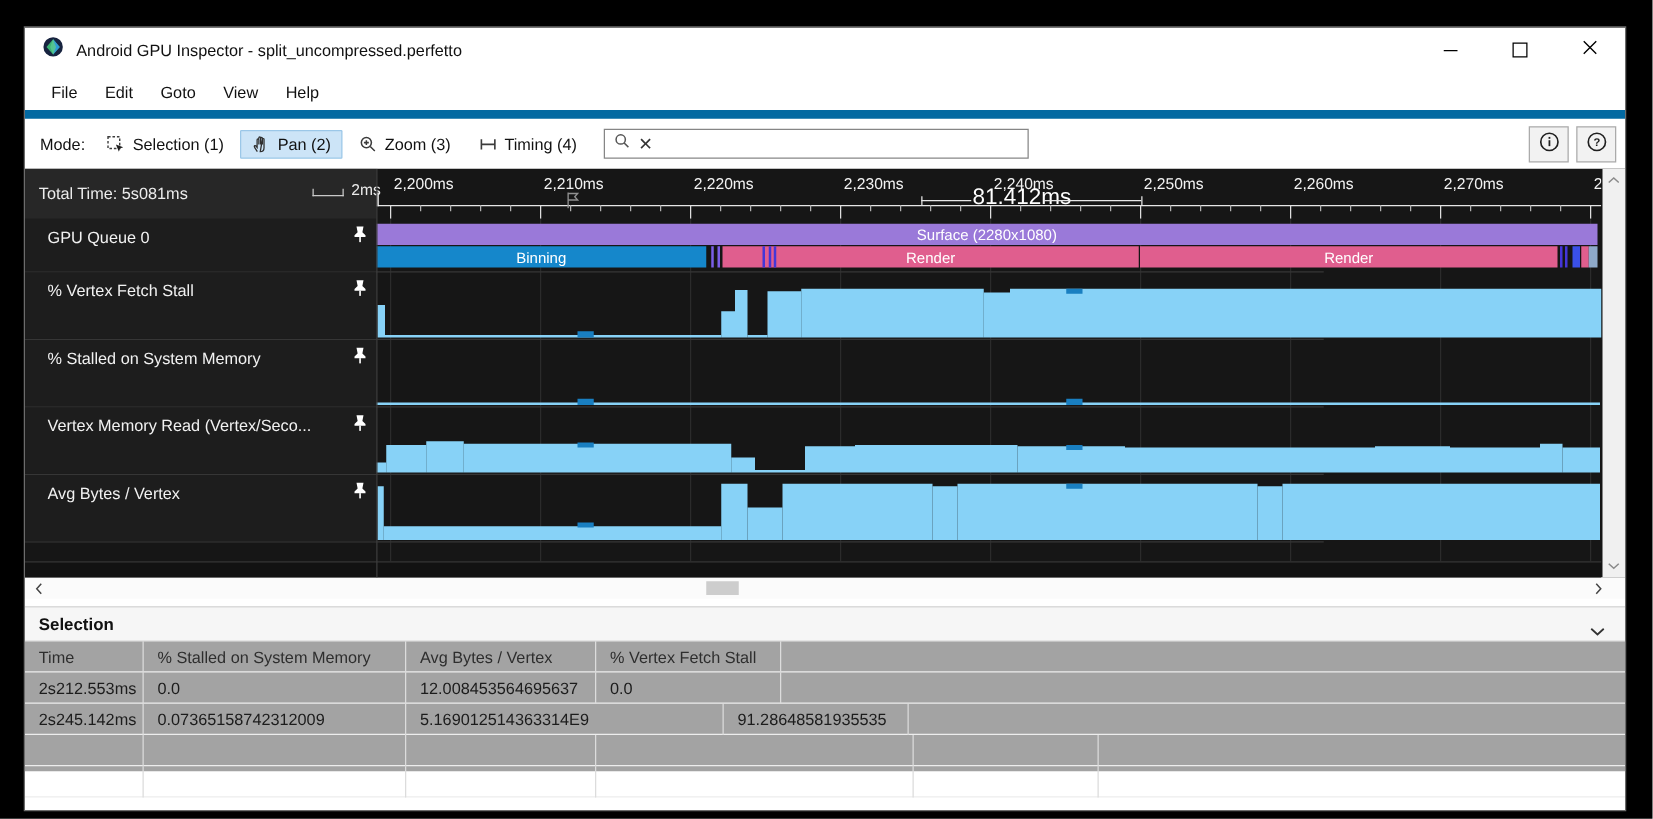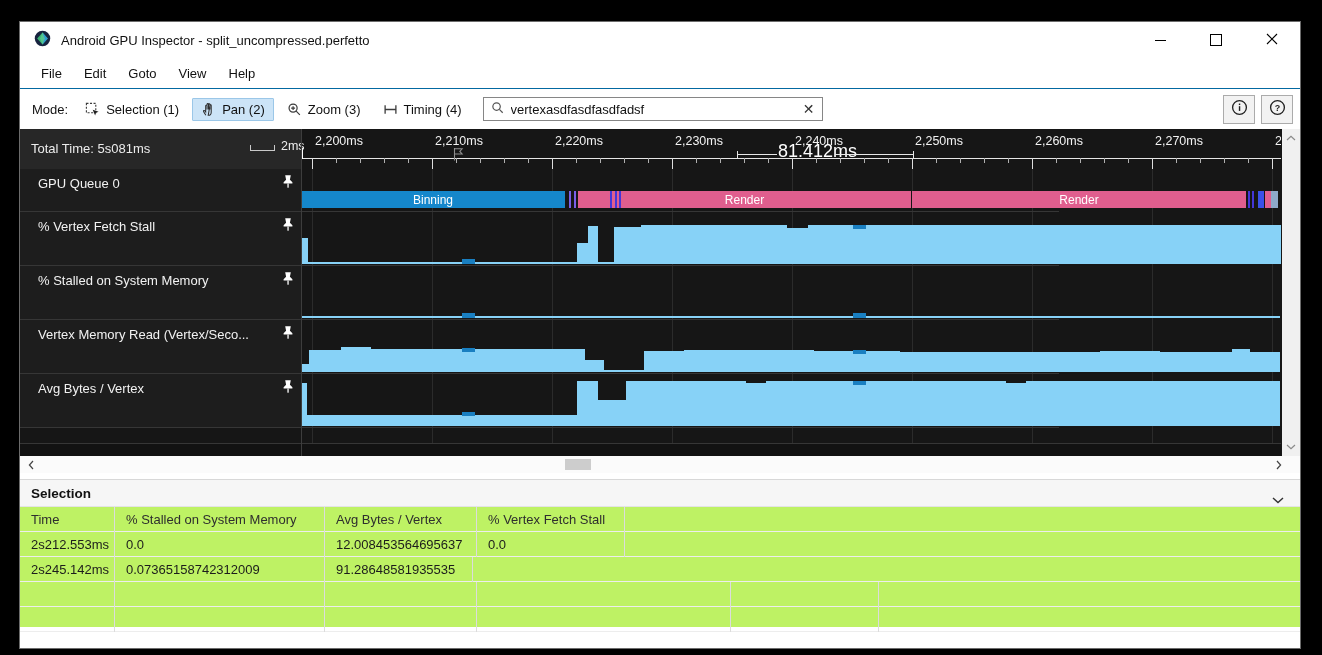--- a/index.html
+++ b/index.html
@@ -9,21 +9,21 @@
 
   
   .titlebar{position:relative;height:36px;display:flex;align-items:center;padding-left:14px;box-sizing:border-box;}
   .title-text{font-size:13px;color:#111;margin-left:10px;}
   .win-controls{position:absolute;right:0;top:0;height:36px;display:flex;}
   .win-btn{width:56px;height:36px;display:flex;align-items:center;justify-content:center;}
   .glyph-min{width:11px;height:1px;background:#000;display:block;}
   .glyph-max{width:10px;height:10px;border:1px solid #000;display:block;}
 
   
-  .menubar{height:30px;display:flex;align-items:center;padding-left:10px;border-bottom:1px solid #0369a1;}
+  .menubar{height:30px;display:flex;align-items:center;padding-left:10px;border-bottom:7px solid #0369a1;}
   .menu-item{font-size:13px;color:#111;padding:4px 11px;cursor:default;}
 
   
   .toolbar{position:relative;height:40px;display:flex;align-items:center;padding-left:12px;box-sizing:border-box;}
   .mode-label{font-size:13px;color:#111;margin-right:4px;}
   .tool-btn{display:flex;align-items:center;gap:6px;padding:3px 8px;margin-left:4px;font-size:13px;color:#111;border:1px solid transparent;border-radius:1px;}
   .tool-btn.active{background:#cce4f7;border-color:#9bc7e8;}
   .tbi{display:flex;align-items:center;}
   .search-box{display:flex;align-items:center;border:1px solid #868686;height:24px;width:340px;margin-left:12px;padding:0 7px;gap:7px;background:#fff;box-sizing:border-box;}
   .search-input{border:none;outline:none;flex:1;font-size:13px;font-family:"Liberation Sans",sans-serif;color:#111;background:transparent;padding:0;}
@@ -63,21 +63,21 @@
   .flag{position:absolute;top:18px;z-index:6;}
   .vscroll{position:absolute;left:1262px;top:0;width:18px;height:327px;background:#f0f0f0;z-index:7;}
   .vs-arrow{position:absolute;left:0;width:18px;height:16px;display:flex;align-items:center;justify-content:center;}
 
   
   .hscroll{position:relative;height:17px;background:#fbfbfb;}
   .hs-arrow{position:absolute;top:0;width:18px;height:17px;display:flex;align-items:center;justify-content:center;}
   .hthumb{position:absolute;left:545px;top:3px;width:26px;height:11px;background:#cdcdcd;}
 
   
-  .selection{position:relative;height:148px;background:#bef264;}
+  .selection{position:relative;height:132px;background:#a3a3a3;}
   .sel-header{position:relative;height:28px;background:#f6f6f6;border-top:1px solid #d8d8d8;border-bottom:1px solid #e4e4e4;display:flex;align-items:center;padding-left:11px;margin-top:6px;box-sizing:border-box;}
   .sel-title{font-weight:bold;font-size:13.5px;color:#111;}
   .sel-chevron{position:absolute;right:16px;top:10px;}
   .sel-table{position:relative;}
   .sel-row{display:flex;height:25px;border-bottom:1px solid #ededed;font-size:13px;color:#1c1c1c;box-sizing:border-box;}
   .sel-row.hdr{color:#2e2e2e;}
   .sel-cell{padding:5px 4px 0 11px;box-sizing:border-box;border-right:1px solid #dcdcdc;height:25px;overflow:hidden;white-space:nowrap;}
   .sel-cell.last{border-right:none;flex:1;}
 </style>
 </head>
@@ -152,21 +152,20 @@
             </svg>
           </span>
           <span class="tbl">Timing (4)</span>
         </span>
       </span>
     <span class="search-box">
       <span id="search-icon-slot"><svg width="13" height="13" viewBox="0 0 14 14">
             <circle cx="6" cy="6" r="4" fill="none" stroke="#555" stroke-width="1.3"></circle>
             <path d="M9 9l3.6 3.6" stroke="#555" stroke-width="1.3"></path>
           </svg></span>
-      <input class="search-input" value="vertexasdfasdfasdfadsf" style="">
       <span class="clear-btn">✕</span>
     </span>
     <span class="toolbar-right">
         <span class="icon-btn">
           <span><svg width="17" height="17" viewBox="0 0 18 18">
               <circle cx="9" cy="9" r="7.3" fill="none" stroke="#1f1f1f" stroke-width="1.4"></circle>
               <rect x="8.3" y="7.6" width="1.5" height="5" fill="#1f1f1f"></rect>
               <rect x="8.3" y="4.8" width="1.5" height="1.6" fill="#1f1f1f"></rect>
             </svg></span>
         </span>
@@ -261,20 +260,23 @@
     <div class="timeline-rows" id="timeline-rows">
         <div class="t-row gpu">
           <div class="t-label">
             <span class="t-label-text">GPU Queue 0</span>
             <span class="pin"><svg width="12" height="15" viewBox="0 0 12 15">
                 <path d="M3.2 1.2h5.6l-.9 4.6 2.5 2.4v1.3H1.6V8.2l2.5-2.4z" fill="#fff"></path>
                 <rect x="5.4" y="9.5" width="1.3" height="4.2" fill="#fff"></rect>
               </svg></span>
           </div>
           <div class="t-area">
+            <div class="slice" style="left: 0px; width: 977px; top: 4px; height: 17px; background: rgb(154, 121, 217);">
+              <span>Surface (2280x1080)</span>
+            </div>
             <div class="slice" style="left: 0px; width: 264px; top: 22px; height: 17px; background: rgb(21, 135, 203);">
               <span>Binning</span>
             </div>
             <div class="slice" style="left: 277px; width: 333px; top: 22px; height: 17px; background: rgb(224, 94, 142);">
               <span>Render</span>
             </div>
             <div class="slice" style="left: 611px; width: 334px; top: 22px; height: 17px; background: rgb(224, 94, 142);">
               <span>Render</span>
             </div>
             <div class="slice" style="left: 964px; width: 6px; top: 22px; height: 17px; background: rgb(224, 94, 142);"></div>
@@ -424,20 +426,21 @@
         <div class="sel-row">
           <span class="sel-cell" style="width: 95px;">2s212.553ms</span>
           <span class="sel-cell" style="width: 210px;">0.0</span>
           <span class="sel-cell" style="width: 152px;">12.008453564695637</span>
           <span class="sel-cell" style="width: 148px;">0.0</span>
           <span class="sel-cell last">&nbsp;</span>
         </div>
         <div class="sel-row">
           <span class="sel-cell" style="width: 95px;">2s245.142ms</span>
           <span class="sel-cell" style="width: 210px;">0.07365158742312009</span>
+          <span class="sel-cell" style="width: 254px;">5.169012514363314E9</span>
           <span class="sel-cell" style="width: 148px;">91.28648581935535</span>
           <span class="sel-cell last">&nbsp;</span>
         </div>
         <div class="sel-row">
           <span class="sel-cell" style="width: 95px;">&nbsp;</span>
           <span class="sel-cell" style="width: 210px;">&nbsp;</span>
           <span class="sel-cell" style="width: 152px;">&nbsp;</span>
           <span class="sel-cell" style="width: 254px;">&nbsp;</span>
           <span class="sel-cell" style="width: 148px;">&nbsp;</span>
           <span class="sel-cell last">&nbsp;</span>

